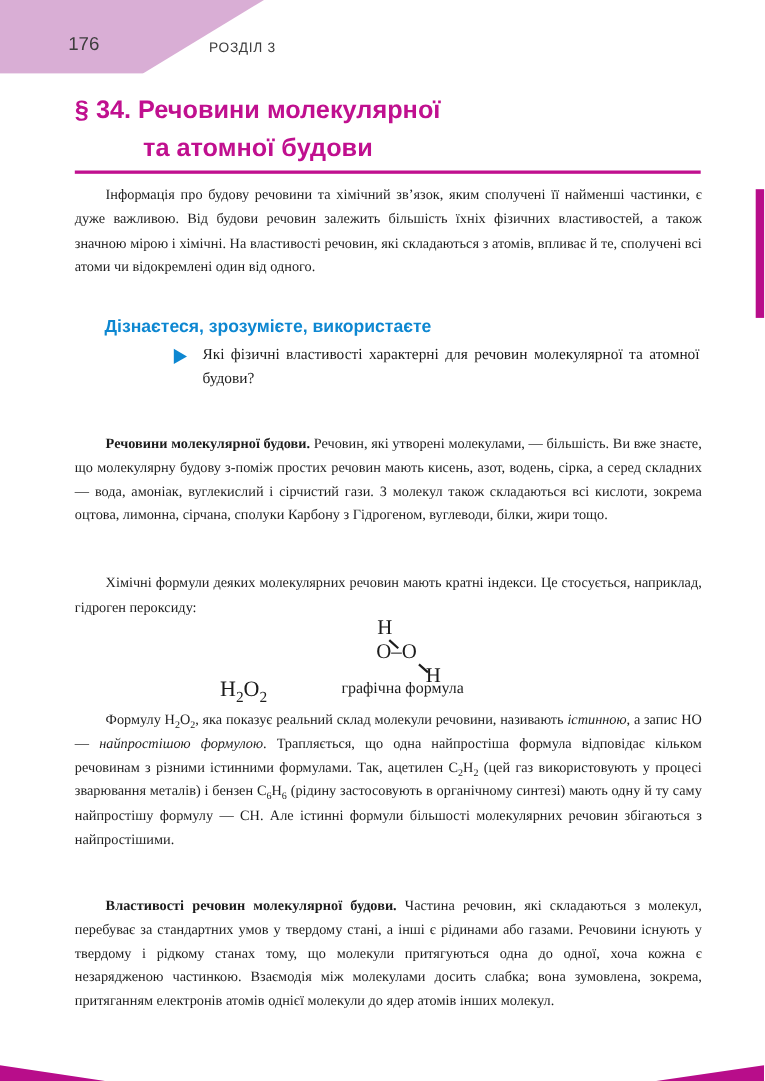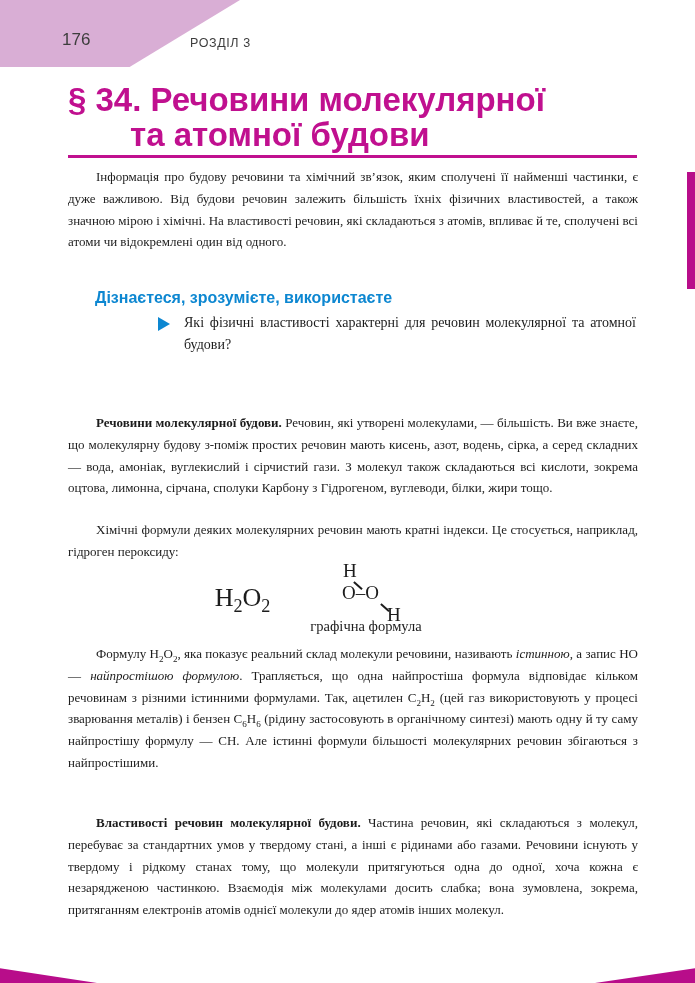--- a/index.html
+++ b/index.html
@@ -24,36 +24,36 @@
   }
   .chapter-label{
     position:absolute;left:190px;top:36px;
     font-family:"Liberation Sans", sans-serif;
     font-size:12.5px;letter-spacing:.6px;color:#3d3d3d;
   }
   
   .section-heading{
     position:absolute;left:68px;top:82px;width:575px;
     font-family:"Liberation Sans", sans-serif;
-    font-weight:700;font-size:33px;line-height:35px;
+    font-weight:700;font-size:23px;line-height:35px;
     color:#c0108f;
   }
   .section-heading .hl2{padding-left:62px;}
   .heading-rule{
     position:absolute;left:68px;top:155px;width:569px;height:3px;
     background:#c0108f;
   }
   
   .para{
     position:absolute;left:68px;width:570px;margin:0;
     font-size:13px;line-height:21.8px;text-align:justify;
     text-indent:28px;
   }
   .p1{top:166px;}
-  .p2{top:412px;}
+  .p2{top:392px;}
   .p3{top:519px;}
   .p4{top:643px;}
   .p5{top:812px;}
   .b{font-weight:bold;}
   .i{font-style:italic;}
   sub{font-size:70%;line-height:0;}
   
   .learn-title{
     position:absolute;left:95px;top:289px;margin:0;
     font-family:"Liberation Sans", sans-serif;
@@ -65,22 +65,22 @@
     width:0;height:0;margin:5px 14px 0 0;flex:none;
     border-left:12px solid #0d87d1;
     border-top:7px solid transparent;
     border-bottom:7px solid transparent;
   }
   .learn-row p{
     margin:0;width:452px;font-size:14px;line-height:21.8px;text-align:justify;
   }
   
   .chem-formula{
-    position:absolute;left:200px;top:583px;width:85px;
-    text-align:center;font-size:26px;
+    position:absolute;left:200px;top:616px;width:85px;
+    text-align:left;font-size:20px;
   }
   .graphic-formula{position:absolute;left:338px;top:560px;width:80px;height:64px;font-size:19px;}
   .graphic-formula .h1{position:absolute;left:5px;top:0;}
   .graphic-formula .oo{position:absolute;left:4px;top:22px;}
   .graphic-formula .h2{position:absolute;left:49px;top:44px;}
   .bond{
     position:absolute;width:11px;height:1.6px;background:#1c1c1c;
     transform:rotate(42deg);transform-origin:left center;
   }
   .bond-1{left:16px;top:21px;}

